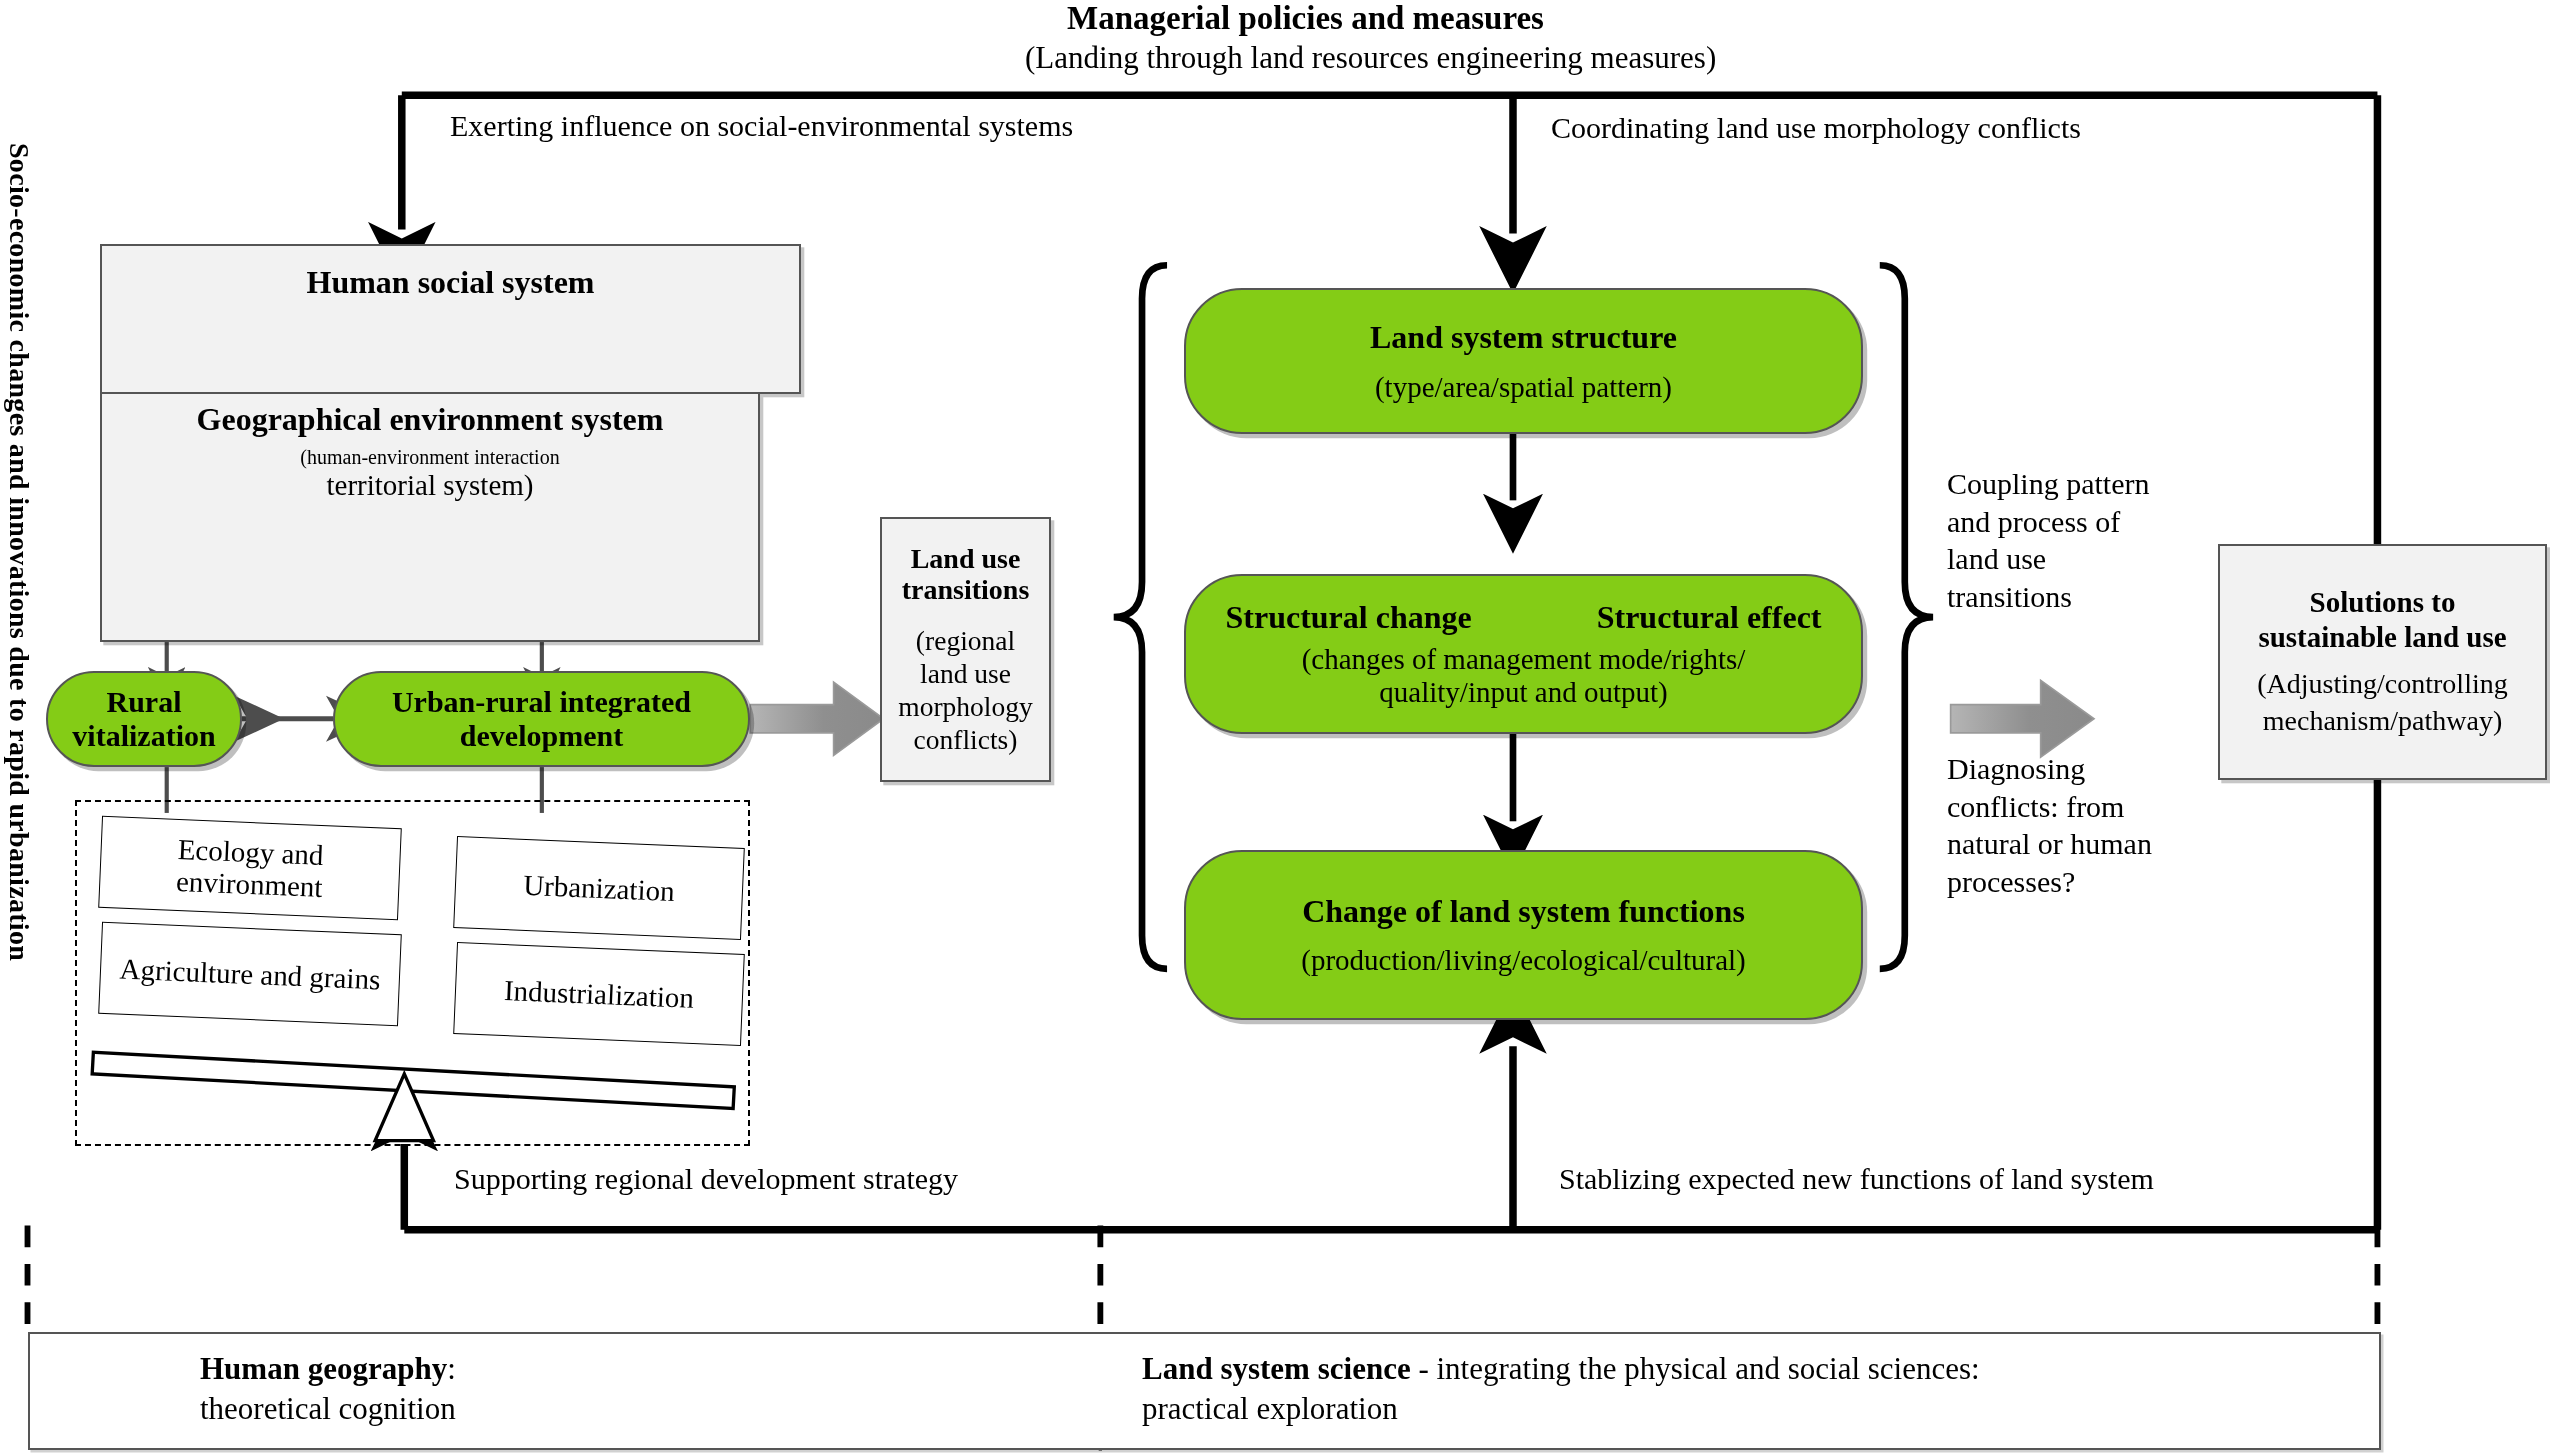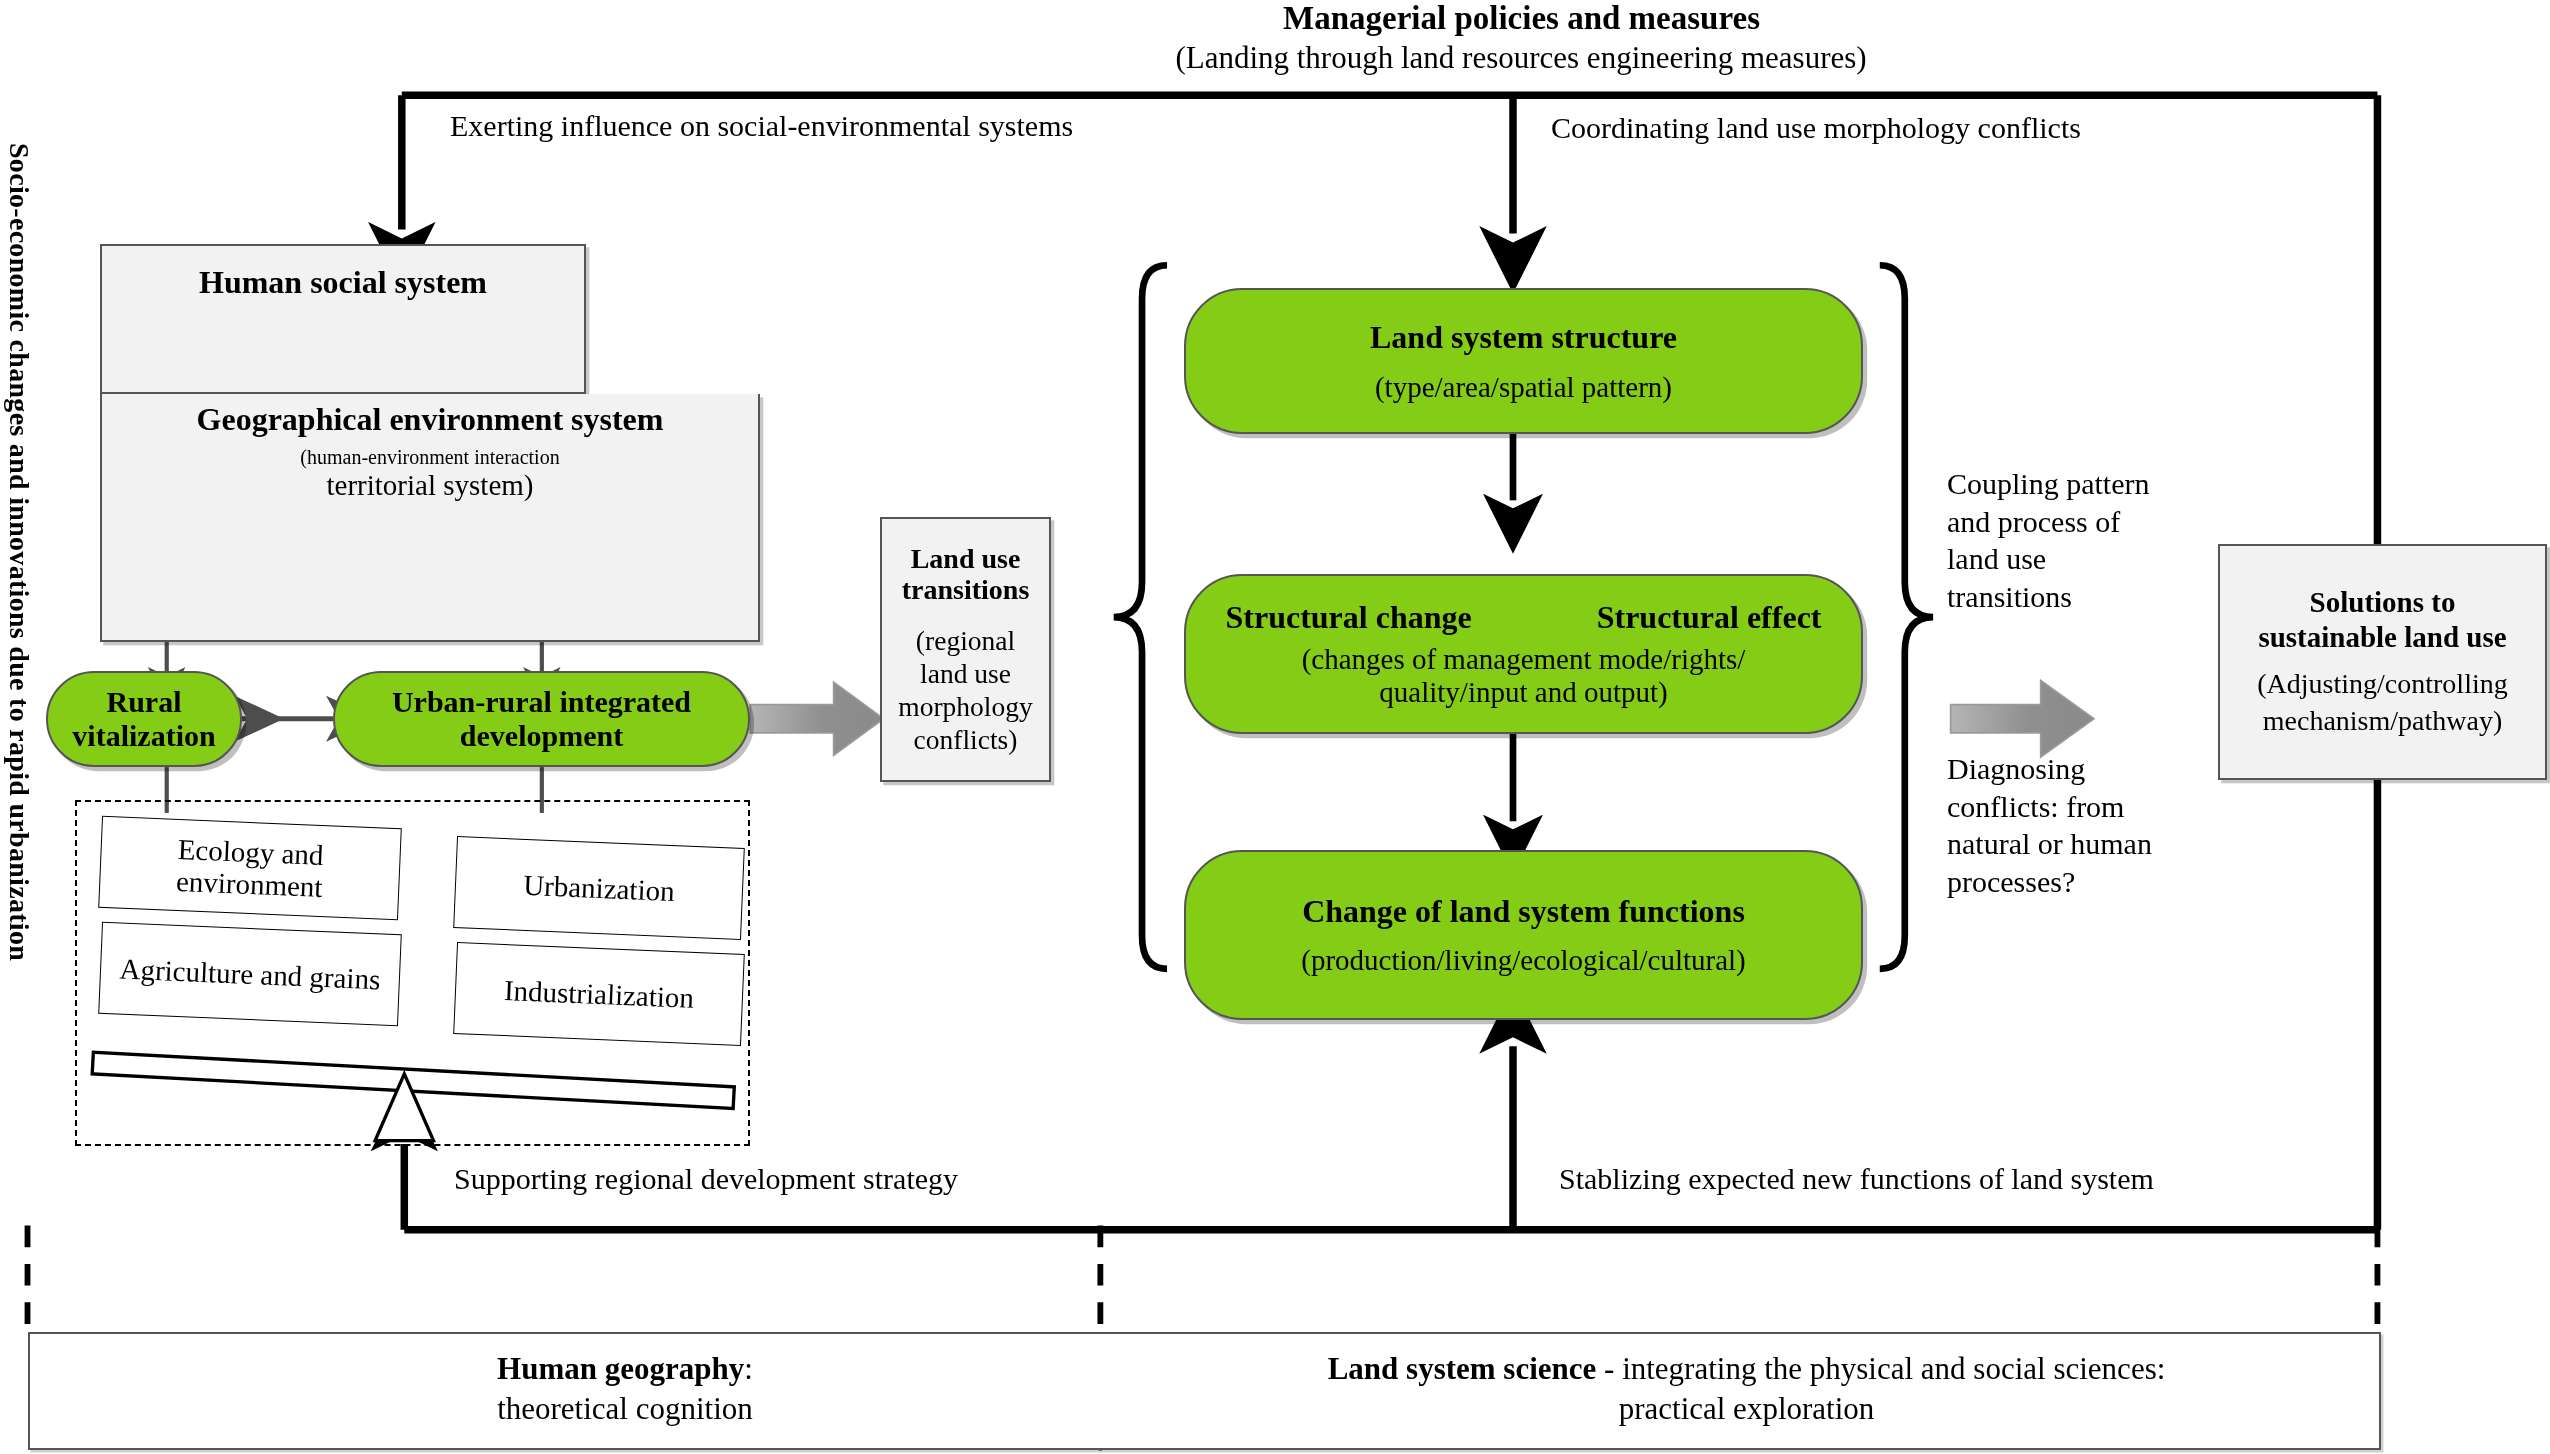--- a/index.html
+++ b/index.html
@@ -1,21 +1,21 @@
 <!DOCTYPE html>
 <html style="font-size:13.3px"><head>
 <meta charset="utf-8">
 <style>
   html,body{margin:0;padding:0;background:#fff;}
   body{font-family:"Liberation Serif","DejaVu Serif",serif;color:#000;}
   #stage{position:relative;width:2550px;height:1455px;overflow:hidden;background:#fff;}
   #svg-layer{position:absolute;left:0;top:0;width:2550px;height:1455px;}
 
   .txt{position:absolute;}
-  .ctr{text-align:center;}
+  .ctr{text-align:left;}
   .b{font-weight:bold;}
 
   
   .rectbox{
     position:absolute;
     background:#f2f2f2;
     border:2.5px solid #555;
     box-sizing:border-box;
     display:flex;flex-direction:column;
     align-items:center;justify-content:center;
@@ -150,21 +150,21 @@
   <div id="side-caption" style="left:35px;top:143px;font-size:28px;transform:rotate(90deg);">Socio-economic changes and innovations due to rapid urbanization</div>
 
   <div class="lbl" style="left:450px;top:108px;width:667px;font-size:30px;">Exerting influence on social-environmental systems</div>
 
   <div class="lbl" style="left:1551px;top:110px;width:734px;font-size:30px;">Coordinating land use morphology conflicts</div>
 
   <div class="lbl" style="left:454px;top:1161px;width:667px;font-size:30px;">Supporting regional development strategy</div>
 
   <div class="lbl" style="left:1559px;top:1161px;width:800px;font-size:30px;">Stablizing expected new functions of land system</div>
 
-  <div class="rectbox" style="left:100px;top:244px;width:486px;height:150px;padding-top:18.3px;justify-content:flex-start;">
+  <div class="rectbox" style="left:100px;top:244px;width:701px;height:150px;padding-top:18.3px;justify-content:flex-start;">
     <div class="b" style="font-size:32px;">Human social system</div>
   </div>
   <div class="rectbox" style="left:100px;top:394px;width:660px;height:248px;border-top:none;box-shadow:3.3px 3.3px 0 rgba(0,0,0,.22);justify-content:flex-start;padding-top:6.7px;">
     <div class="b" style="font-size:32px;">Geographical environment system</div>
     <div style="font-size:20px;margin-top:8.3px;">(human-environment interaction</div>
     <div style="font-size:29px;">territorial system)</div>
   </div>
 
   <div class="pill" style="left:46px;top:671px;width:196px;height:96px;">
     <div class="b" style="font-size:30px;">Rural</div>

